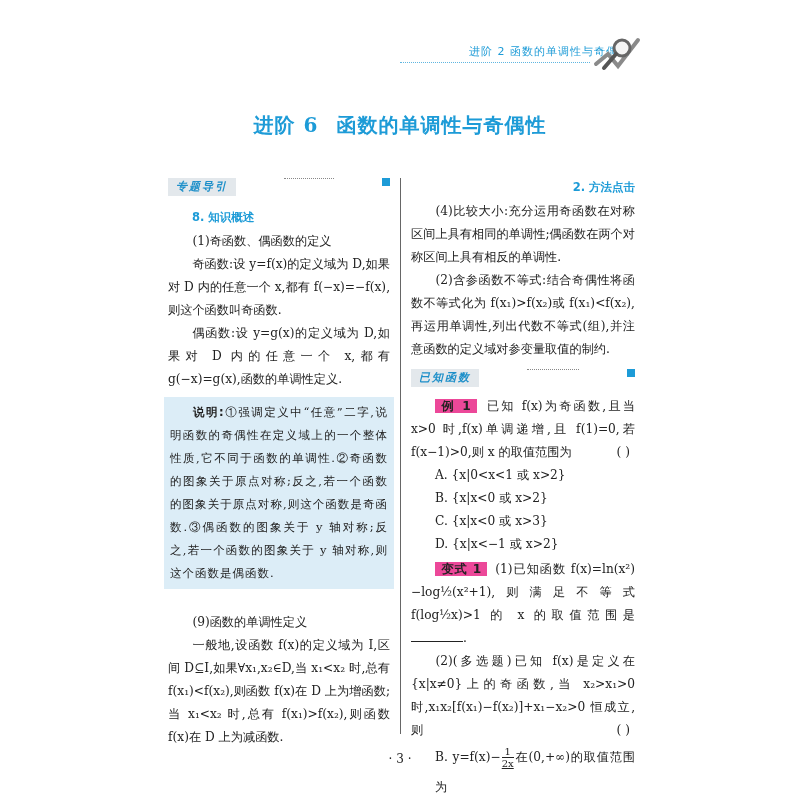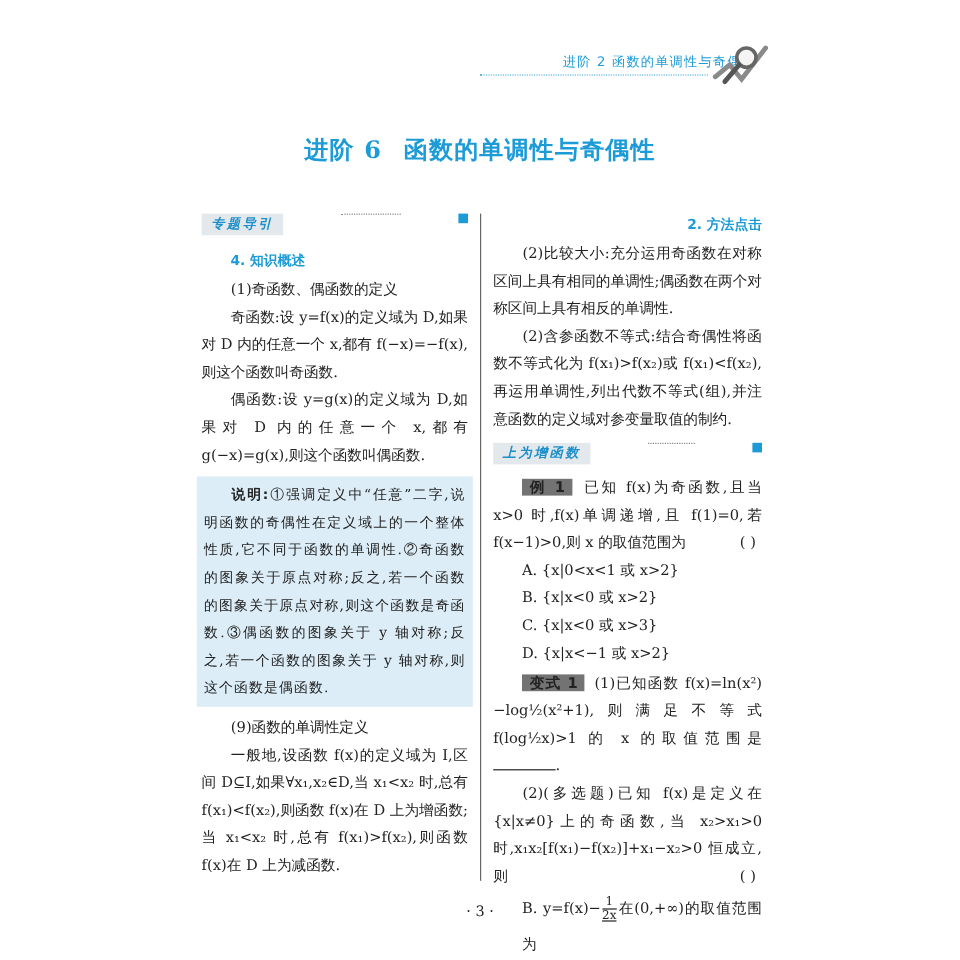--- a/index.html
+++ b/index.html
@@ -16,23 +16,23 @@
   .col-left { left:168px; }
   .col-right { left:411px; width:224px; }
   .divider { position:absolute; left:400px; top:178px; width:1px; height:556px; background:#666; }
   .sec-head { display:flex; align-items:flex-start; height:20px; margin-bottom:6px;gap:44px; }
   .sec-tag { background:#e3e8ec; color:#1d8fc9; font-size:11px; padding:0 8px; height:18px; line-height:18px;
          font-style:italic; letter-spacing:2px; font-family:"DejaVu Sans","Liberation Sans",sans-serif; font-weight:bold; }
   .sec-dots { flex:1; border-top:1px dotted #888; margin:0 4px; }
   .sec-square { width:8px; height:8px; background:#1d9bd7; }
   .sub-head { color:#1d9bd7; font-family:"DejaVu Sans","Liberation Sans",sans-serif; font-size:11.5px; font-weight:bold; padding-left:24px; height:26px; line-height:26px; }
   p { margin:0; text-indent:2em; text-align:justify; }
-  .note { background:#dcedf7; margin:6px -4px 6px -4px; padding:4px 6px; font-size:11.5px; line-height:23px; letter-spacing:1px; }
+  .note { background:#dcedf7; margin:6px -4px 22px -4px; padding:4px 6px; font-size:11.5px; line-height:23px; letter-spacing:1px; }
   .note b { font-family:"DejaVu Sans","Liberation Sans",sans-serif; }
-  .ex-tag { background:#737373; font-weight:bold; padding:0 6px; margin-right:8px; font-family:"DejaVu Sans","Liberation Sans",sans-serif; }
+  .ex-tag { background:#ec4899; font-weight:bold; padding:0 6px; margin-right:8px; font-family:"DejaVu Sans","Liberation Sans",sans-serif; }
   .opt { padding-left:24px; text-indent:0; }
   .paren { float:right; width:48px; text-align:center; }
   .blank { display:inline-block; width:52px; border-bottom:1px solid #222; height:12px; }
   .frac { display:inline-block; vertical-align:middle; text-align:center; font-size:10px; line-height:11px; margin:0 1px; }
   .frac .num { display:block; border-bottom:1px solid #222; padding:0 1px; }
   .frac .den { display:block;text-decoration:underline; }
   .page-num { position:absolute; top:752px; left:0; width:800px; text-align:center; font-size:12px; }
 </style>
 </head>
 <body>
@@ -50,37 +50,37 @@
 </div>
 
 <div class="divider"></div>
 
 <div class="col col-left">
   <div class="sec-head">
     <span class="sec-tag">专题导引</span>
     <span class="sec-dots"></span>
     <span class="sec-square"></span>
   </div>
-  <div class="sub-head">4. 知识概述</div>
+  <div class="sub-head">8. 知识概述</div>
   <p>(1)奇函数、偶函数的定义</p>
   <p>奇函数:设 y=f(x)的定义域为 D,如果对 D 内的任意一个 x,都有 f(−x)=−f(x),则这个函数叫奇函数.</p>
-  <p>偶函数:设 y=g(x)的定义域为 D,如果对 D 内的任意一个 x,都有 g(−x)=g(x),则这个函数叫偶函数.</p>
+  <p>偶函数:设 y=g(x)的定义域为 D,如果对 D 内的任意一个 x,都有 g(−x)=g(x),函数的单调性定义.</p>
   <div class="note">
     <p><b>说明:</b><span>①强调定义中“任意”二字,说明函数的奇偶性在定义域上的一个整体性质,它不同于函数的单调性.②奇函数的图象关于原点对称;反之,若一个函数的图象关于原点对称,则这个函数是奇函数.③偶函数的图象关于 y 轴对称;反之,若一个函数的图象关于 y 轴对称,则这个函数是偶函数.</span></p>
   </div>
   <p>(9)函数的单调性定义</p>
   <p>一般地,设函数 f(x)的定义域为 I,区间 D⊆I,如果∀x₁,x₂∈D,当 x₁&lt;x₂ 时,总有 f(x₁)&lt;f(x₂),则函数 f(x)在 D 上为增函数;当 x₁&lt;x₂ 时,总有 f(x₁)&gt;f(x₂),则函数 f(x)在 D 上为减函数.</p>
 </div>
 
 <div class="col col-right">
   <div class="sub-head" style="padding-left:20px;height:22px;line-height:18px;text-align:right;">2. 方法点击</div>
-  <p>(2)比较大小:充分运用奇函数在对称区间上具有相同的单调性;偶函数在两个对称区间上具有相反的单调性.</p>
+  <p>(4)比较大小:充分运用奇函数在对称区间上具有相同的单调性;偶函数在两个对称区间上具有相反的单调性.</p>
   <p>(2)含参函数不等式:结合奇偶性将函数不等式化为 f(x₁)&gt;f(x₂)或 f(x₁)&lt;f(x₂),再运用单调性,列出代数不等式(组),并注意函数的定义域对参变量取值的制约.</p>
   <div class="sec-head" style="margin-top:8px;">
-    <span class="sec-tag">上为增函数</span>
+    <span class="sec-tag">已知函数</span>
     <span class="sec-dots"></span>
     <span class="sec-square"></span>
   </div>
   <p style="margin-top:4px;"><span class="ex-tag">例 1</span><span>已知 f(x)为奇函数,且当 x&gt;0 时,f(x)单调递增,且 f(1)=0,若 f(x−1)&gt;0,则 x 的取值范围为</span><span class="paren">(     )</span></p>
   <p class="opt">A. {x|0&lt;x&lt;1 或 x&gt;2}</p>
   <p class="opt">B. {x|x&lt;0 或 x&gt;2}</p>
   <p class="opt">C. {x|x&lt;0 或 x&gt;3}</p>
   <p class="opt">D. {x|x&lt;−1 或 x&gt;2}</p>
   <p style="margin-top:2px;"><span class="ex-tag">变式 1</span><span>(1)已知函数 f(x)=ln(x²)−log½(x²+1),则满足不等式 f(log½x)&gt;1 的 x 的取值范围是</span><span class="blank"></span>.</p>
   <p><span>(2)(多选题)已知 f(x)是定义在{x|x≠0}上的奇函数,当 x₂&gt;x₁&gt;0 时,x₁x₂[f(x₁)−f(x₂)]+x₁−x₂&gt;0 恒成立,则</span><span class="paren">(     )</span></p>

